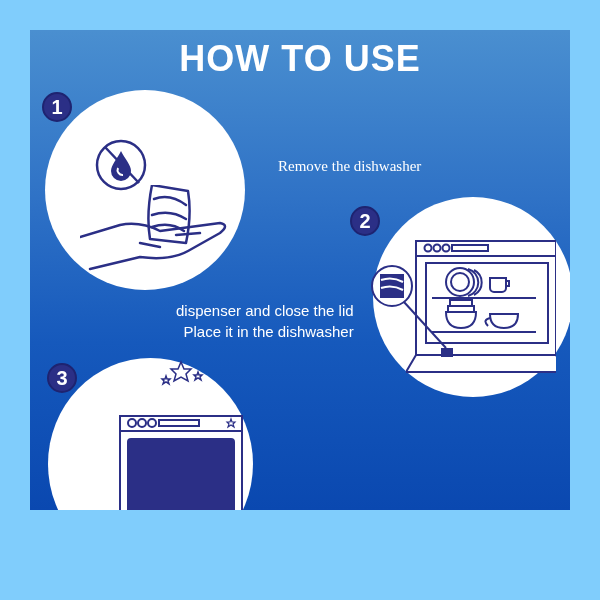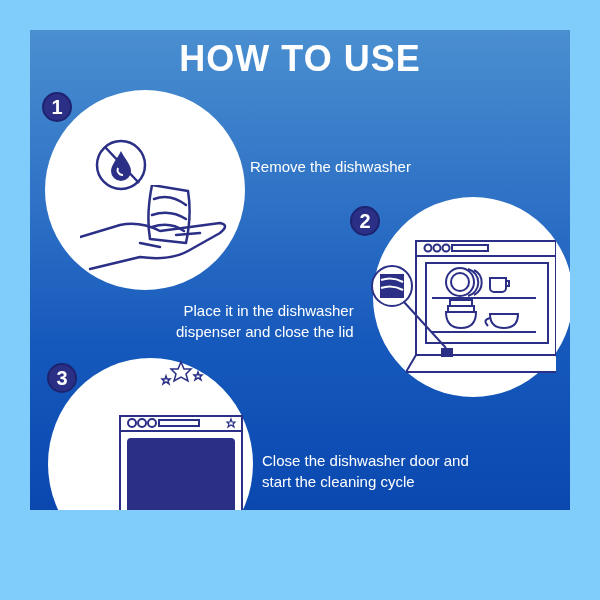--- a/index.html
+++ b/index.html
@@ -26,21 +26,21 @@
     <path d="M25 31 a5 5 0 0 0 5 7" fill="none" stroke="#fff" stroke-width="2"></path>
   </svg>
   <svg style="left:50px;top:155px;" width="160" height="90" viewBox="0 0 160 90">
     <g fill="none" stroke="#2b2f86" stroke-width="2.5" stroke-linejoin="round" stroke-linecap="round">
       <path d="M72 0 L108 6 Q112 30 106 58 L70 54 Q66 30 72 0Z" fill="#fff"></path>
       <path d="M74 14 Q90 8 106 20 M72 30 Q90 24 106 34 M72 42 Q90 36 104 46"></path>
       <path d="M0 52 L40 40 Q60 36 80 46 L110 42 L140 38 Q150 40 140 48 L108 66 Q90 76 60 72 L10 84"></path>
       <path d="M60 58 L80 62 M96 50 L120 48"></path>
     </g>
   </svg>
-  <div class="txt" style="left:220px;top:126px;">
+  <div class="txt" style="left:248px;top:126px;font-family:Liberation Serif, serif;">
     <div>Remove the dishwasher</div>
   </div>
 
   <div class="circle" style="left:343px;top:167px;width:200px;height:200px;"></div>
   <div class="badge" style="left:320px;top:176px;">2</div>
   <svg style="left:376px;top:210px;" width="150" height="135" viewBox="0 0 150 135">
     <g fill="none" stroke="#2b2f86" stroke-width="2">
       <rect x="10" y="1" width="140" height="120" fill="#fff"></rect>
       <line x1="10" y1="16" x2="150" y2="16"></line>
       <circle cx="22" cy="8" r="3.5"></circle>
@@ -60,22 +60,22 @@
       <rect x="36" y="109" width="10" height="7" fill="#2b2f86"></rect>
     </g>
   </svg>
   <svg style="left:340px;top:234px;" width="90" height="90" viewBox="0 0 90 90">
     <circle cx="22" cy="22" r="20" fill="#fff" stroke="#2b2f86" stroke-width="2"></circle>
     <rect x="10" y="10" width="24" height="24" fill="#2b2f86"></rect>
     <path d="M11 16 Q22 12 33 18 M11 24 Q22 20 33 26" stroke="#fff" stroke-width="2" fill="none"></path>
     <line x1="34" y1="38" x2="76" y2="84" stroke="#2b2f86" stroke-width="2"></line>
   </svg>
   <div class="txt" style="left:146px;top:270px;text-align:right;">
+    <div>dispenser and close the lid</div>
     <div>Place it in the dishwasher</div>
-    <div>dispenser and close the lid</div>
   </div>
 
   <div class="circle" style="left:18px;top:328px;width:205px;height:212px;"></div>
   <div class="badge" style="left:17px;top:333px;">3</div>
   <svg style="left:128px;top:330px;" width="60" height="30" viewBox="0 0 60 30">
     <g fill="none" stroke="#2b2f86" stroke-width="1.5">
       <path d="M23 2 l3 7 7 0 -5 5 2 7 -7 -4 -7 4 2 -7 -5 -5 7 0Z"></path>
       <path d="M8 16 l1 3 3 0 -2 2 1 3 -3 -2 -3 2 1 -3 -2 -2 3 0Z"></path>
       <path d="M40 12 l1 3 3 0 -2 2 1 3 -3 -2 -3 2 1 -3 -2 -2 3 0Z"></path>
     </g>
@@ -86,17 +86,13 @@
       <line x1="1" y1="16" x2="123" y2="16"></line>
       <circle cx="13" cy="8" r="4"></circle>
         <circle cx="23" cy="8" r="4"></circle>
         <circle cx="33" cy="8" r="4"></circle>
       <rect x="40" y="5" width="40" height="6"></rect>
       <path d="M112 4 l1 3 3 0 -2 2 1 3 -3 -2 -3 2 1 -3 -2 -2 3 0Z" stroke-width="1.2"></path>
       <rect x="9" y="24" width="106" height="108" rx="3" fill="#2b2f86"></rect>
       <line x1="3" y1="146" x2="121" y2="146"></line>
     </g>
   </svg>
-  <div class="txt" style="left:232px;top:420px;">
-    <div>Close the dishwasher door and</div>
-    <div>start the cleaning cycle</div>
-  </div>
 </div>
 
 </body></html>

